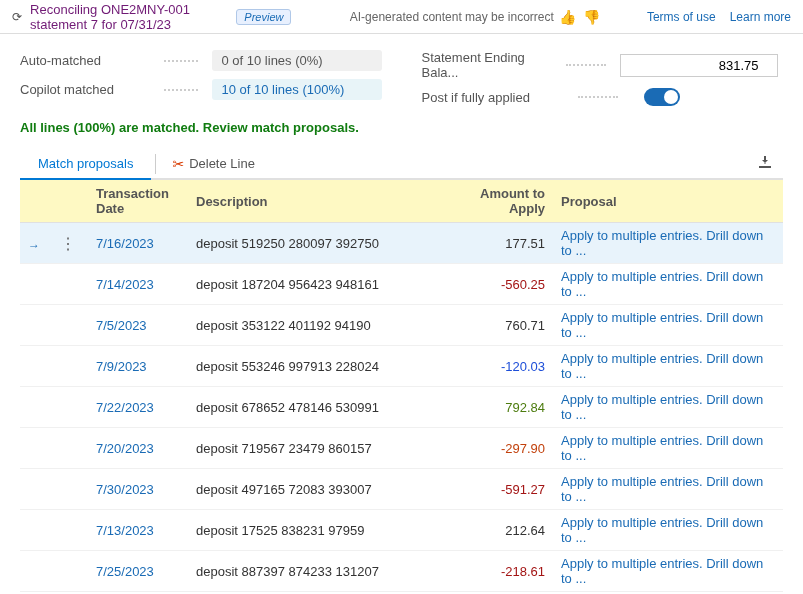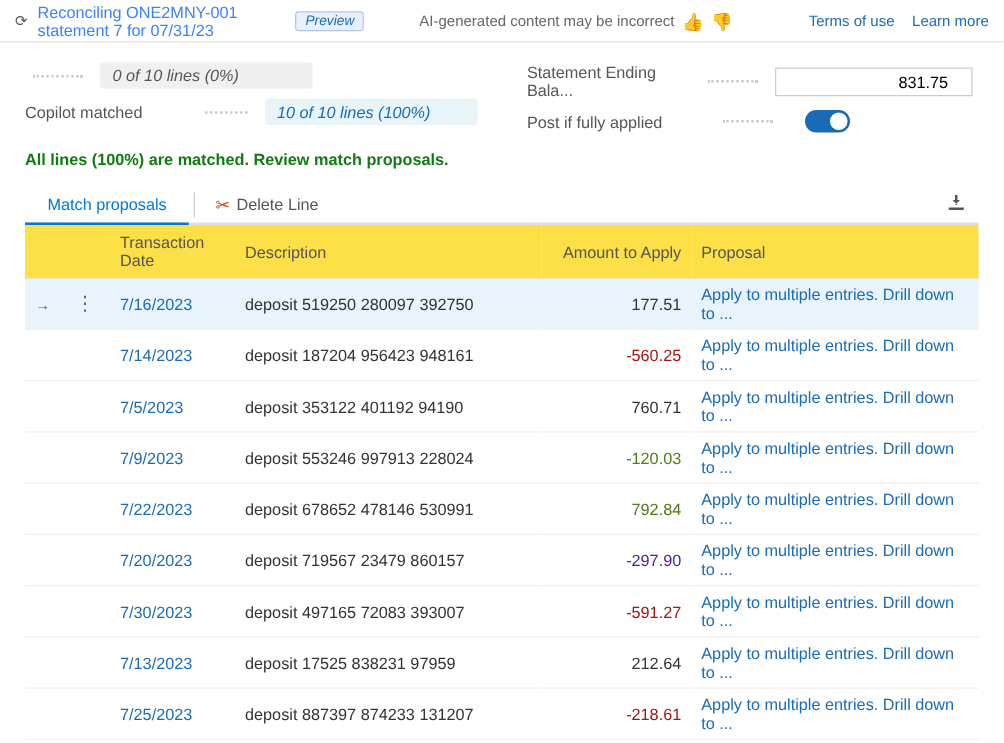--- a/index.html
+++ b/index.html
@@ -6,41 +6,41 @@
     body { font-family: 'Segoe UI', Arial, sans-serif; font-size: 13px; background: #f3f3f3; color: #333; width: 803px; height: 594px; overflow: hidden; }
 
     
     .topbar {
       display: flex; align-items: center; background: #fff;
       border-bottom: 1px solid #ddd; padding: 0 12px; height: 34px;
       font-size: 13px;
     }
     .topbar-left { display: flex; align-items: center; gap: 8px; flex: 1; }
     .topbar-icon { color: #555; font-size: 12px; }
-    .topbar-title { font-size: 13px; color: #3b82f6; }
+    .topbar-title { font-size: 13px; color: #701a75; }
     .preview-badge {
       background: #e8f0fe; color: #1a6bb5; border: 1px solid #b0c8e8;
       border-radius: 3px; padding: 1px 7px; font-size: 11px; font-style: italic;
     }
-    .topbar-center { display: flex; align-items: center; gap: 6px; color: #666; font-size: 12px; flex: 1; justify-content: flex-start; margin-left: 44px; }
+    .topbar-center { display: flex; align-items: center; gap: 6px; color: #666; font-size: 12px; flex: 1; justify-content: center; margin-left: 44px; }
     .topbar-right { display: flex; align-items: center; gap: 14px; margin-left: 32px; }
     .topbar-link { color: #1a6bb5; text-decoration: none; font-size: 12px; cursor: pointer; }
     .thumb-icon { font-size: 14px; color: #555; cursor: pointer; }
 
     
     .main { padding: 16px 20px; background: #fff; }
 
     
     .summary { display: flex; gap: 40px; margin-bottom: 12px; }
     .summary-left { flex: 1; }
     .summary-right { flex: 1; }
     .summary-row { display: flex; align-items: center; margin-bottom: 8px; gap: 8px; }
     .summary-label { color: #555; width: 130px; font-size: 13px; }
     .summary-dots { flex: 1; border-bottom: 2px dotted #ccc; margin: 0 6px; max-width: 40px; }
-    .summary-value-blue { color: #1a6bb5; background: #e8f4f8; padding: 3px 10px; border-radius: 3px; font-size: 13px; min-width: 170px; text-align: left; font-style: italic; }
+    .summary-value-blue { color: #1a6bb5; background: #e8f4f8; padding: 3px 10px; border-radius: 3px; font-size: 13px; min-width: 170px; text-align: left; }
     .summary-value-blue.zero { color: #555; background: #f0f0f0; }
     .statement-row { display: flex; align-items: center; gap: 8px; margin-bottom: 8px; }
     .statement-input {
       border: 1px solid #ccc; padding: 3px 18px; font-size: 13px;
       width: 158px; text-align: right; outline: none;
     }
     .post-row { display: flex; align-items: center; gap: 20px; }
     .toggle {
       width: 36px; height: 18px; background: #1a6bb5; border-radius: 9px;
       position: relative; cursor: pointer;
@@ -68,22 +68,22 @@
       display: flex; align-items: center; gap: 5px; padding: 5px 12px;
       color: #555; cursor: pointer; font-size: 13px;
     }
     .delete-icon { color: #d83b01; font-size: 14px; }
     .export-btn { margin-left: auto; padding: 5px 10px; cursor: pointer; color: #555; }
 
     
     .table-container { overflow: hidden; }
     table { width: 100%; border-collapse: collapse; font-size: 13px; }
     thead th {
-      text-align: left; padding: 6px 8px; color: #555; font-weight: 400;
-      border-bottom: 1px solid #e0e0e0; background: #fde047;
+      text-align: left; padding: 6px 8px; color: #555; font-weight: 700;
+      border-bottom: 1px solid #e0e0e0; background: #fef9c3;
     }
     thead th.right { text-align: right; }
     tbody tr { border-bottom: 1px solid #f0f0f0; }
     tbody tr.active-row { background: #e8f3fb; }
     tbody td { padding: 5px 8px; }
     .date-link { color: #1a6bb5; text-decoration: none; cursor: pointer; }
     .amount-cell { text-align: right; }
     .proposal-link { color: #1a6bb5; cursor: pointer; }
     .arrow-indicator { color: #1a6bb5; font-size: 12px; }
     .row-actions { color: #666; cursor: pointer; font-size: 16px; padding: 0 4px; }
@@ -113,20 +113,21 @@
     <a class="topbar-link">Terms of use</a>
     <a class="topbar-link">Learn more</a>
   </div>
 </div>
 
 <div class="main">
 
   <div class="summary">
     <div class="summary-left">
       <div class="summary-row">
+        <span class="summary-label">Auto-matched</span>
         <span class="summary-dots"></span>
         <span class="summary-value-blue zero">0 of 10 lines (0%)</span>
       </div>
       <div class="summary-row">
         <span class="summary-label">Copilot matched</span>
         <span class="summary-dots"></span>
         <span class="summary-value-blue">10 of 10 lines (100%)</span>
       </div>
     </div>
     <div class="summary-right">
@@ -226,21 +227,21 @@
       <td class="col-arrow">
         
       </td>
       <td class="col-actions">
         
       </td>
       <td class="col-date">
         <a class="date-link">7/9/2023</a>
       </td>
       <td class="col-desc">deposit 553246 997913 228024</td>
-      <td class="col-amount amount-cell" style="color:#4d7c0f">-120.03</td>
+      <td class="col-amount amount-cell" style="color:#1d4ed8">-120.03</td>
       <td class="col-proposal">
         <span class="proposal-link">Apply to multiple entries. Drill down to ...</span>
       </td>
     </tr>
           <tr>
       <td class="col-arrow">
         
       </td>
       <td class="col-actions">
         
@@ -258,21 +259,21 @@
       <td class="col-arrow">
         
       </td>
       <td class="col-actions">
         
       </td>
       <td class="col-date">
         <a class="date-link">7/20/2023</a>
       </td>
       <td class="col-desc">deposit 719567 23479 860157</td>
-      <td class="col-amount amount-cell" style="color:#4c1d95">-297.90</td>
+      <td class="col-amount amount-cell" style="color:#c2410c">-297.90</td>
       <td class="col-proposal">
         <span class="proposal-link">Apply to multiple entries. Drill down to ...</span>
       </td>
     </tr>
           <tr>
       <td class="col-arrow">
         
       </td>
       <td class="col-actions">
         

